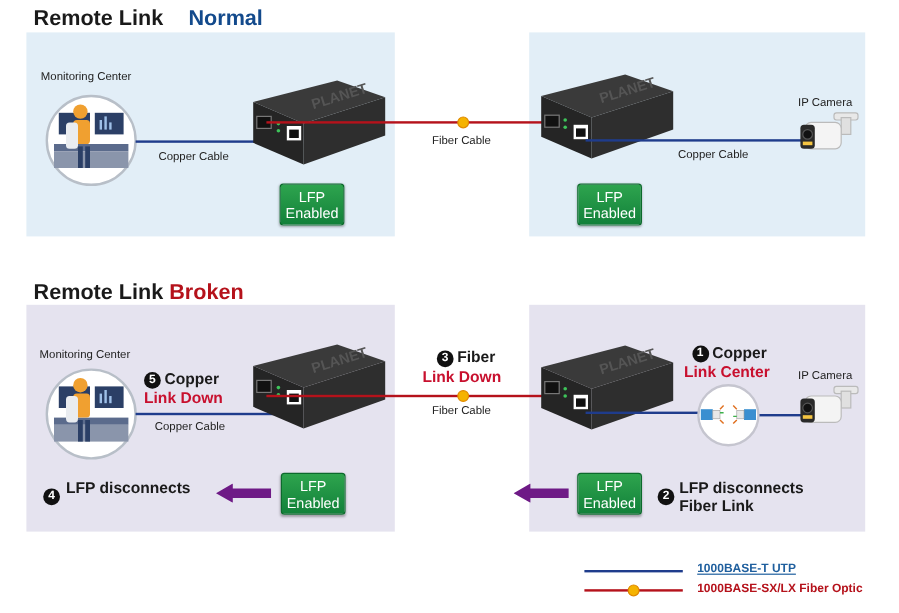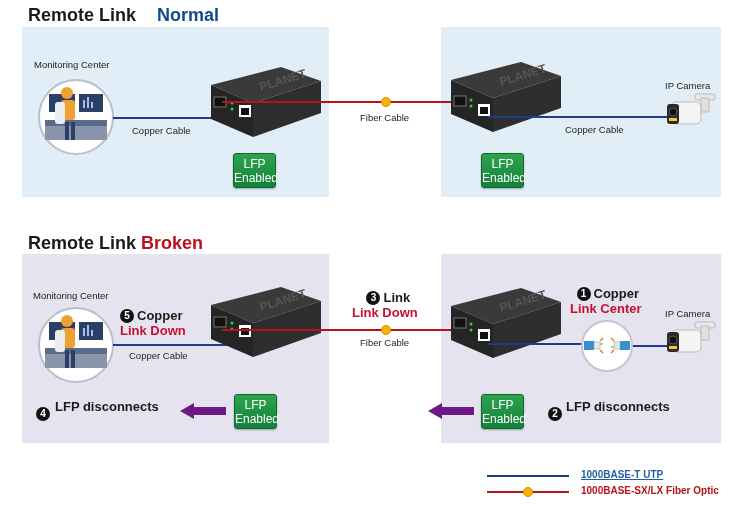--- a/index.html
+++ b/index.html
@@ -5,21 +5,21 @@
   html,body{margin:0;padding:0;background:#ffffff;}
   body{width:749px;height:511px;position:relative;overflow:hidden;font-family:"Liberation Sans",sans-serif;}
   .abs{position:absolute;}
   .sec-title{font-weight:bold;font-size:18px;color:#1a1a1a;white-space:nowrap;}
   .sec-title .blue{color:#134a8c;margin-left:16px;}
   .sec-title .red{color:#b5121b;}
   .panel{position:absolute;}
   .panel.normal{background:#e2eef7;}
   .panel.broken{background:#e5e3ef;}
   .small{font-size:9.5px;color:#222;white-space:nowrap;}
-  .lfp{position:absolute;width:43px;height:35px;border-radius:3px;background:linear-gradient(#2ea44e,#12813a);border:1px solid #0c6a2c;color:#fff;font-size:12px;line-height:14px;text-align:center;padding-top:3px;box-sizing:border-box;box-shadow:0 1px 2px rgba(0,0,0,.3);}
+  .lfp{position:absolute;width:54px;height:35px;border-radius:3px;background:linear-gradient(#2ea44e,#12813a);border:1px solid #0c6a2c;color:#fff;font-size:12px;line-height:14px;text-align:center;padding-top:3px;box-sizing:border-box;box-shadow:0 1px 2px rgba(0,0,0,.3);}
   .note{font-size:13px;font-weight:bold;color:#1a1a1a;line-height:15px;white-space:nowrap;}
   .note .redt{color:#c8102e;display:block;}
   .num{display:inline-block;width:14px;height:14px;border-radius:50%;background:#111;color:#fff;font-size:10px;line-height:14px;text-align:center;font-weight:bold;vertical-align:1px;margin-right:3px;}
   .legend-label{font-size:10px;font-weight:bold;white-space:nowrap;}
   .line{position:absolute;height:2px;}
   .copper{background:#1f3c8c;}
   .fiber{background:#b5121b;}
   .connector{position:absolute;width:10px;height:10px;border-radius:50%;background:#f5b300;border:1px solid #e08a00;box-sizing:border-box;}
 </style>
 </head>
@@ -145,21 +145,21 @@
     <circle cx="27" cy="46" r="1.5" fill="#3ec45a"></circle>
   <rect x="34" y="42" width="12" height="12" fill="#fff"></rect>
     <rect x="36" y="45" width="8" height="7" fill="#111"></rect>
 </svg>
 
 <div class="line fiber" style="left:222px;top:329px;width:230px;"></div>
 <div class="connector" style="left:381px;top:325px;"></div>
 <div class="abs small" style="left:360px;top:337px;">Fiber Cable</div>
 
 <div class="abs note" style="left:359px;top:290px;text-align:center;">
-  <span class="num">3</span><span>Link</span>
+  <span class="num">3</span><span>Fiber</span>
   <span class="redt" style="margin-left:-7px;">Link Down</span>
 </div>
 
 <svg class="abs" style="left:445px;top:284px;" width="120" height="78" viewBox="0 0 120 78">
   <polygon points="6,22 76,4 116,18 48,40" fill="#3a3a3a"></polygon>
   <polygon points="6,22 48,40 48,74 6,56" fill="#252525"></polygon>
   <polygon points="48,40 116,18 116,50 48,74" fill="#2e2e2e"></polygon>
   <text x="56" y="28" transform="rotate(-17 56 28)" font-family="Liberation Sans, sans-serif" font-weight="bold" font-size="12" fill="#555">PLANET</text>
   <rect x="9" y="34" width="12" height="10" fill="#111" stroke="#777" stroke-width="1"></rect>
   <circle cx="26" cy="40" r="1.5" fill="#3ec45a"></circle>
@@ -215,20 +215,21 @@
 </svg>
 
 <div class="lfp" style="left:481px;top:394px;">
   <div>LFP</div>
   <div>Enabled</div>
 </div>
 
 <div class="abs note" style="left:548px;top:399px;">
   <span class="num" style="position:absolute;left:0;top:8px;">2</span>
   <div style="margin-left:18px;">LFP disconnects</div>
+  <div style="margin-left:18px;">Fiber Link</div>
 </div>
 
 <div class="line" style="left:487px;top:475px;width:82px;background:#1f3c8c;"></div>
 <div class="abs legend-label" style="left:581px;top:469px;color:#1f5f9e;text-decoration:underline;">1000BASE-T UTP</div>
 
 <div class="line" style="left:487px;top:491px;width:82px;background:#b5121b;"></div>
 <div class="connector" style="left:523px;top:487px;"></div>
 <div class="abs legend-label" style="left:581px;top:485px;color:#b5121b;">1000BASE-SX/LX Fiber Optic</div>
 
 </body></html>

